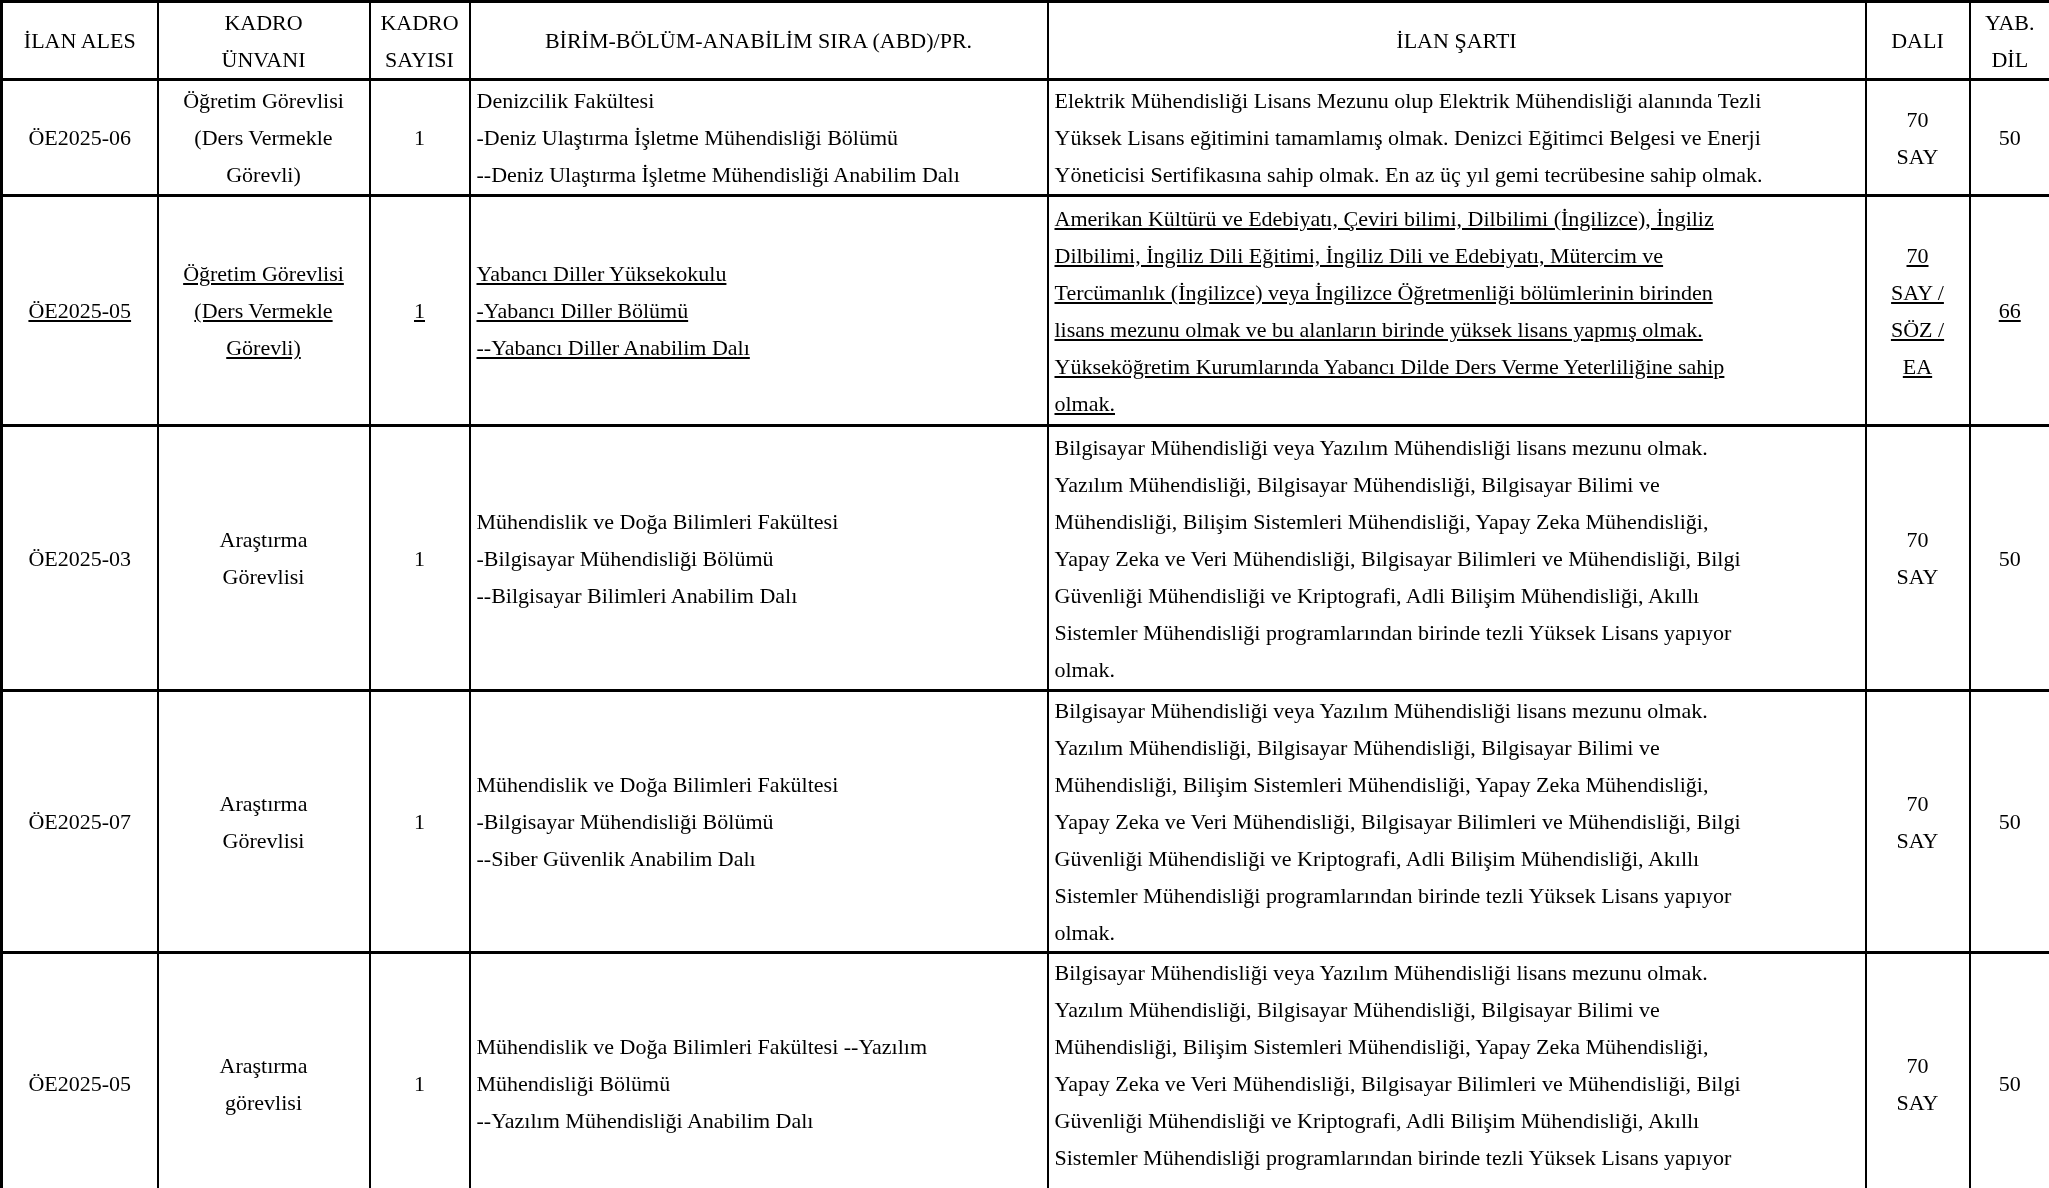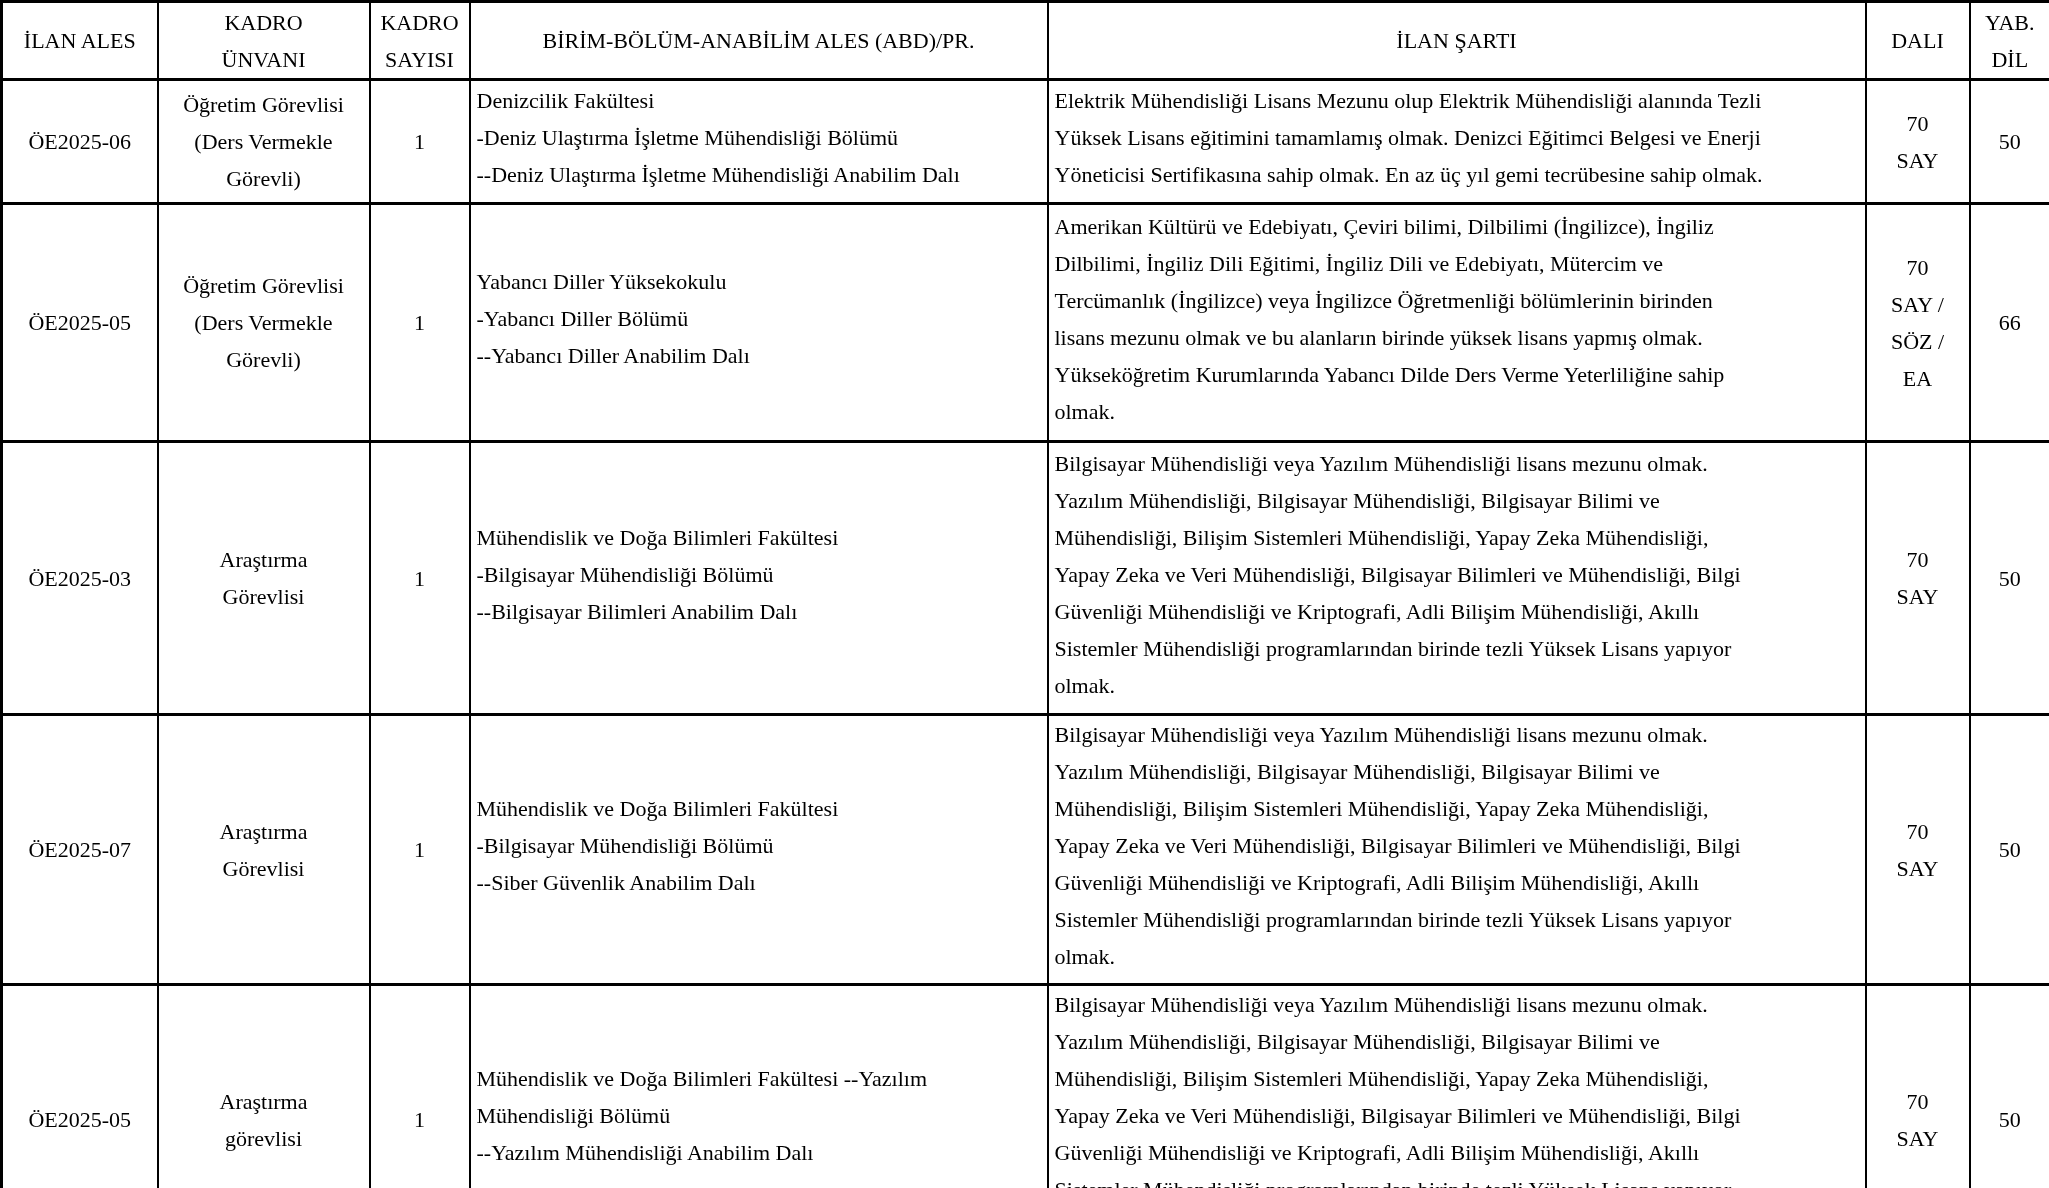--- a/index.html
+++ b/index.html
@@ -32,25 +32,25 @@
     white-space: pre-line;
     overflow: hidden;
     padding: 0 4px;
   }
   th.center, td.center {
     text-align: center;
     padding: 0 2px;
   }
   td.left, th.left {
     text-align: left;
-    padding: 0 2px 8px 6px;
+    padding: 0 2px 0 6px;
   }
   thead th { height: 75px; }
   tr.r1 td { height: 113px; }
-  tr.r2 td { height: 227px; }
+  tr.r2 td { height: 227px; text-decoration: underline; }
   tr.r3 td { height: 262px; }
   tr.r4 td { height: 256px; }
   tr.r5 td { height: 255px; }
 </style>
 </head>
 <body>
 
 <table class="jobs">
   <colgroup>
     <col style="width:156px">
@@ -61,21 +61,21 @@
     <col style="width:104px">
     <col style="width:81px">
   </colgroup>
   <thead>
     <tr>
       <th class="center">İLAN ALES</th>
       <th class="center">KADRO
 ÜNVANI</th>
       <th class="center">KADRO
 SAYISI</th>
-      <th class="center">BİRİM-BÖLÜM-ANABİLİM ALES (ABD)/PR.</th>
+      <th class="center">BİRİM-BÖLÜM-ANABİLİM SIRA (ABD)/PR.</th>
       <th class="center">İLAN ŞARTI</th>
       <th class="center">DALI</th>
       <th class="center">YAB.
 DİL</th>
     </tr>
   </thead>
   <tbody>
     <tr class="r1">
       <td class="center">ÖE2025-06</td>
       <td class="center">Öğretim Görevlisi

